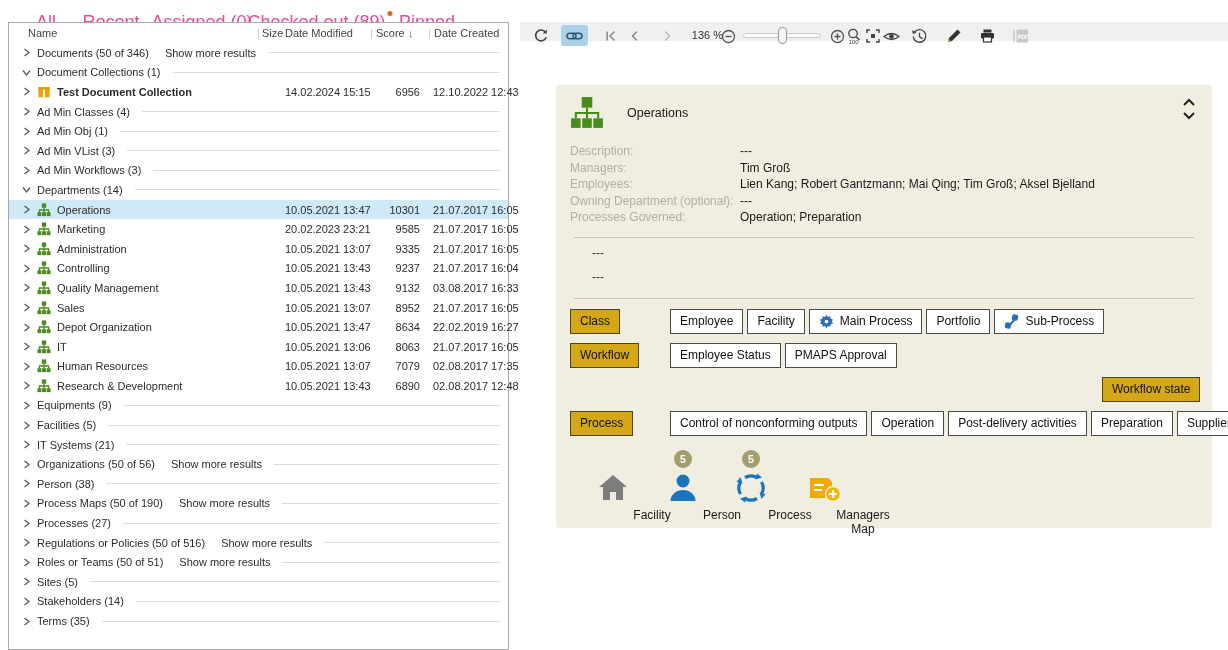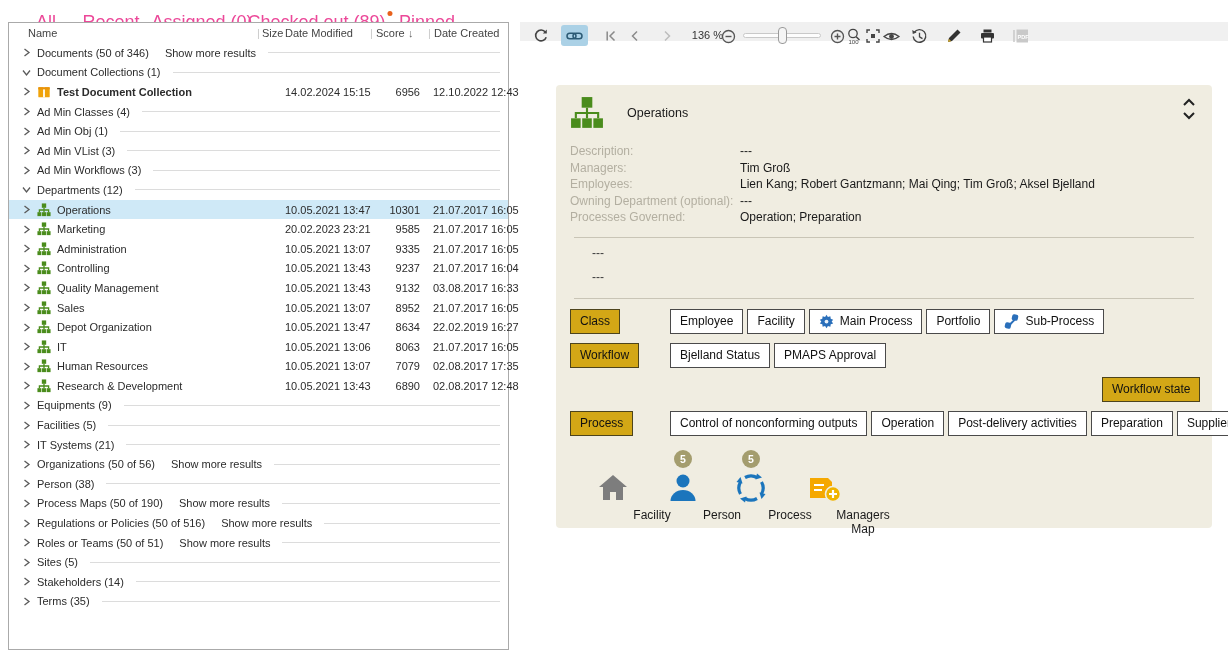--- a/index.html
+++ b/index.html
@@ -171,21 +171,21 @@
         </span>
         <span class="tlabel">Ad Min Workflows (3)</span>
         <span class="grule"></span>
       </div>
       <div class="trow">
         <span class="chev">
           <svg width="9" height="9" viewBox="0 0 9 9">
             <path d="M1 2.5 L4.5 7 L8 2.5" fill="none" stroke="#5a5a5a" stroke-width="1.3"></path>
           </svg>
         </span>
-        <span class="tlabel">Departments (12)</span>
+        <span class="tlabel">Departments (14)</span>
         <span class="grule"></span>
       </div>
       <div class="trow sel">
         <span class="chev">
           <svg width="9" height="9" viewBox="0 0 9 9">
             <path d="M2.5 1 L7 4.5 L2.5 8" fill="none" stroke="#5a5a5a" stroke-width="1.3"></path>
           </svg>
         </span>
         <span class="ticon">
           <svg width="14" height="14" viewBox="0 0 32 32">
@@ -448,20 +448,29 @@
         <span class="grule"></span>
       </div>
       <div class="trow">
         <span class="chev">
           <svg width="9" height="9" viewBox="0 0 9 9">
             <path d="M2.5 1 L7 4.5 L2.5 8" fill="none" stroke="#5a5a5a" stroke-width="1.3"></path>
           </svg>
         </span>
         <span class="tlabel">Process Maps (50 of 190)</span>
         <span class="more-link">Show more results</span>
+        <span class="grule"></span>
+      </div>
+      <div class="trow">
+        <span class="chev">
+          <svg width="9" height="9" viewBox="0 0 9 9">
+            <path d="M2.5 1 L7 4.5 L2.5 8" fill="none" stroke="#5a5a5a" stroke-width="1.3"></path>
+          </svg>
+        </span>
+        <span class="tlabel">Processes (27)</span>
         <span class="grule"></span>
       </div>
       <div class="trow">
         <span class="chev">
           <svg width="9" height="9" viewBox="0 0 9 9">
             <path d="M2.5 1 L7 4.5 L2.5 8" fill="none" stroke="#5a5a5a" stroke-width="1.3"></path>
           </svg>
         </span>
         <span class="tlabel">Regulations or Policies (50 of 516)</span>
         <span class="more-link">Show more results</span>
@@ -685,21 +694,21 @@
                 <path d="M5.5 10.5 L10.5 5.5 l1.5 1.5 -5 5z"></path>
               </g>
             </svg>
           </span>
           <span>Sub-Process</span>
         </span>
       </div>
       <div class="tagrow" style="top: 258px;">
         <span class="catwrap"><span class="catbtn">Workflow</span></span>
         <span class="tagbtn">
-          <span>Bjelland Status</span>
+          <span>Employee Status</span>
         </span>
         <span class="tagbtn">
           <span>PMAPS Approval</span>
         </span>
       </div>
       <div class="tagrow" style="top: 292px; justify-content: flex-end;">
         <span class="catwrap"><span class="catbtn">Workflow state</span></span>
       </div>
       <div class="tagrow" style="top: 326px;">
         <span class="catwrap"><span class="catbtn">Process</span></span>

